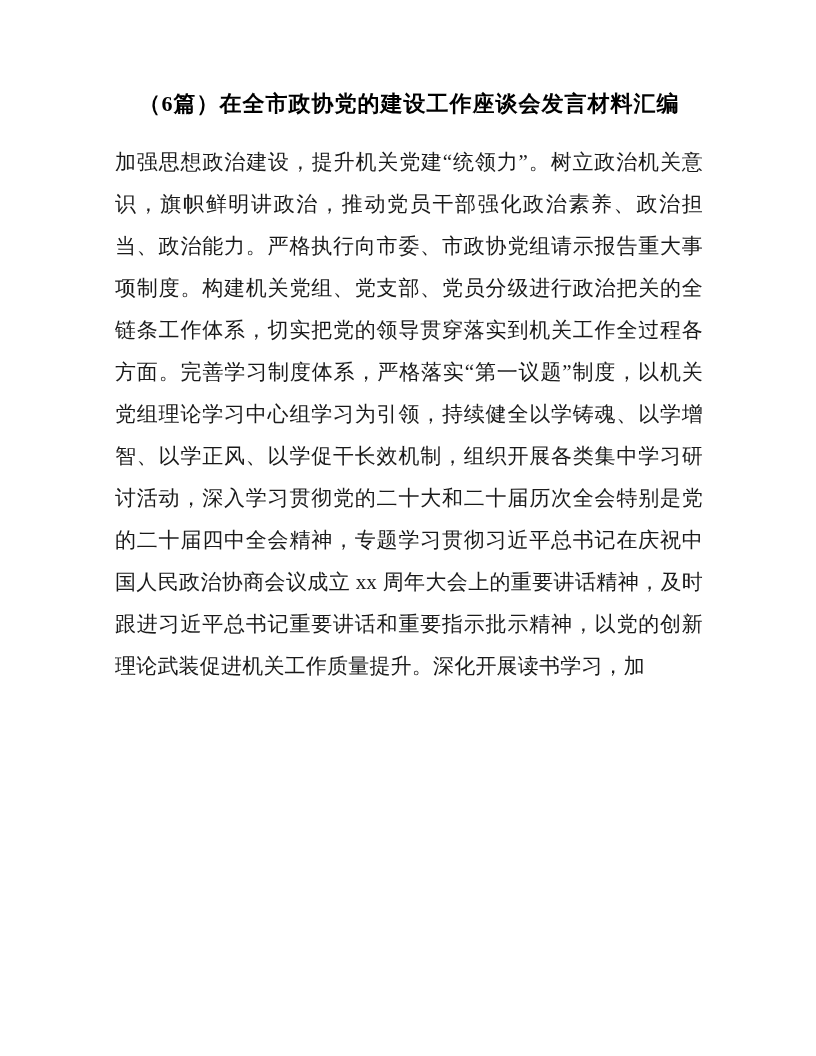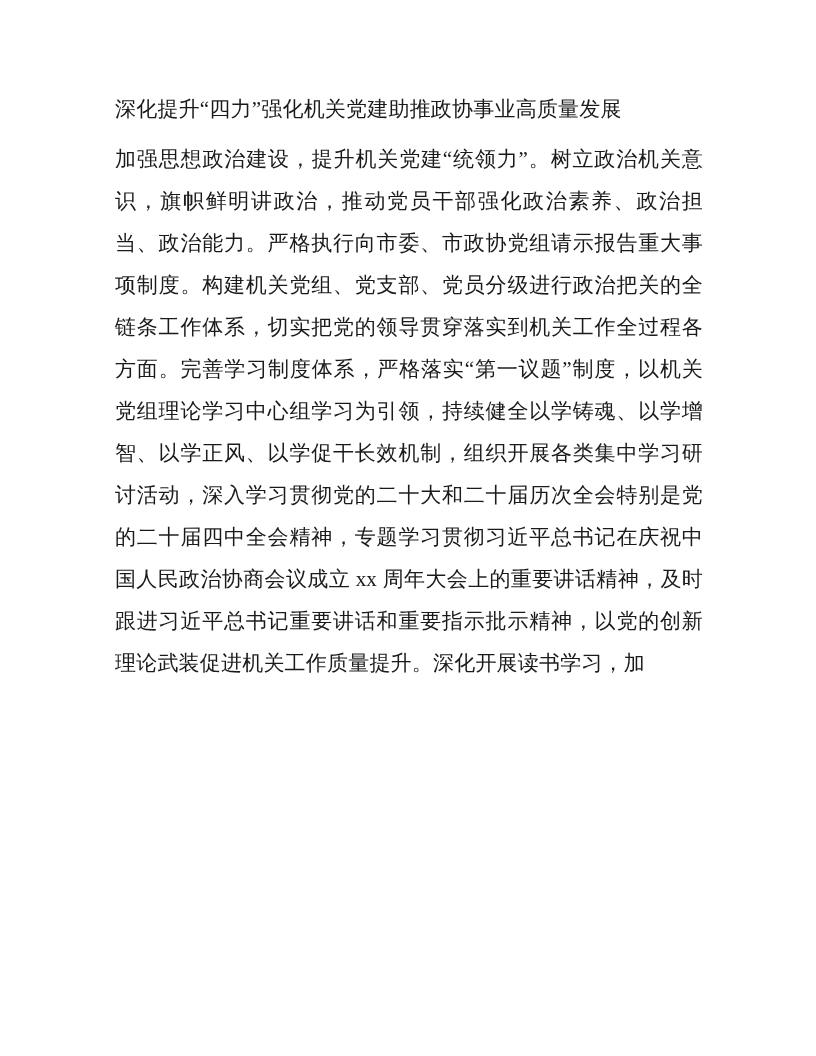--- a/index.html
+++ b/index.html
@@ -46,18 +46,18 @@
     letter-spacing: 0.2px;
   }
   .doc-para:last-child {
     margin-bottom: 0;
   }
 </style>
 </head>
 <body>
 
 <div class="page">
+  <h1 class="doc-title">（6篇）在全市政协党的建设工作座谈会发言材料汇编</h1>
 
-  <p class="doc-subtitle">深化提升“四力”强化机关党建助推政协事业高质量发展</p>
 
 
   <p class="doc-para">加强思想政治建设，提升机关党建“统领力”。树立政治机关意识，旗帜鲜明讲政治，推动党员干部强化政治素养、政治担当、政治能力。严格执行向市委、市政协党组请示报告重大事项制度。构建机关党组、党支部、党员分级进行政治把关的全链条工作体系，切实把党的领导贯穿落实到机关工作全过程各方面。完善学习制度体系，严格落实“第一议题”制度，以机关党组理论学习中心组学习为引领，持续健全以学铸魂、以学增智、以学正风、以学促干长效机制，组织开展各类集中学习研讨活动，深入学习贯彻党的二十大和二十届历次全会特别是党的二十届四中全会精神，专题学习贯彻习近平总书记在庆祝中国人民政治协商会议成立 xx 周年大会上的重要讲话精神，及时跟进习近平总书记重要讲话和重要指示批示精神，以党的创新理论武装促进机关工作质量提升。深化开展读书学习，加</p>
 </div>
 
 </body></html>

